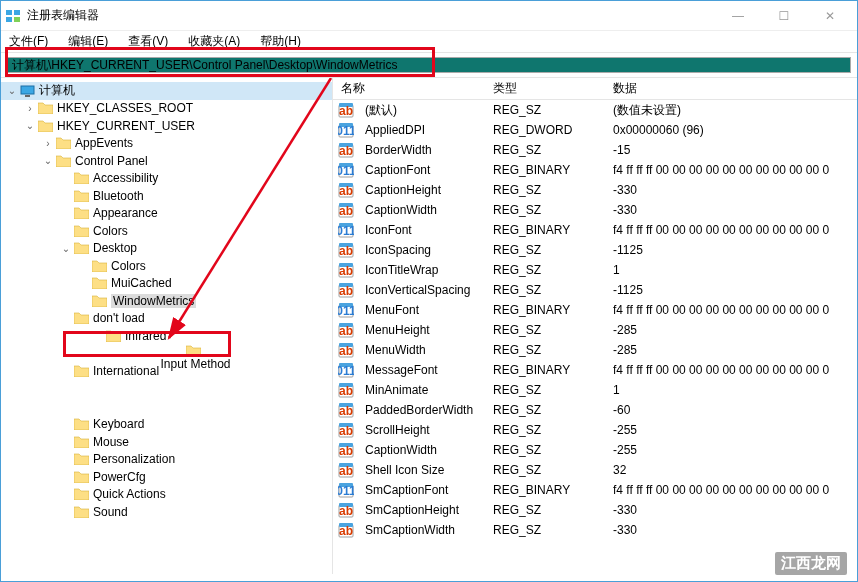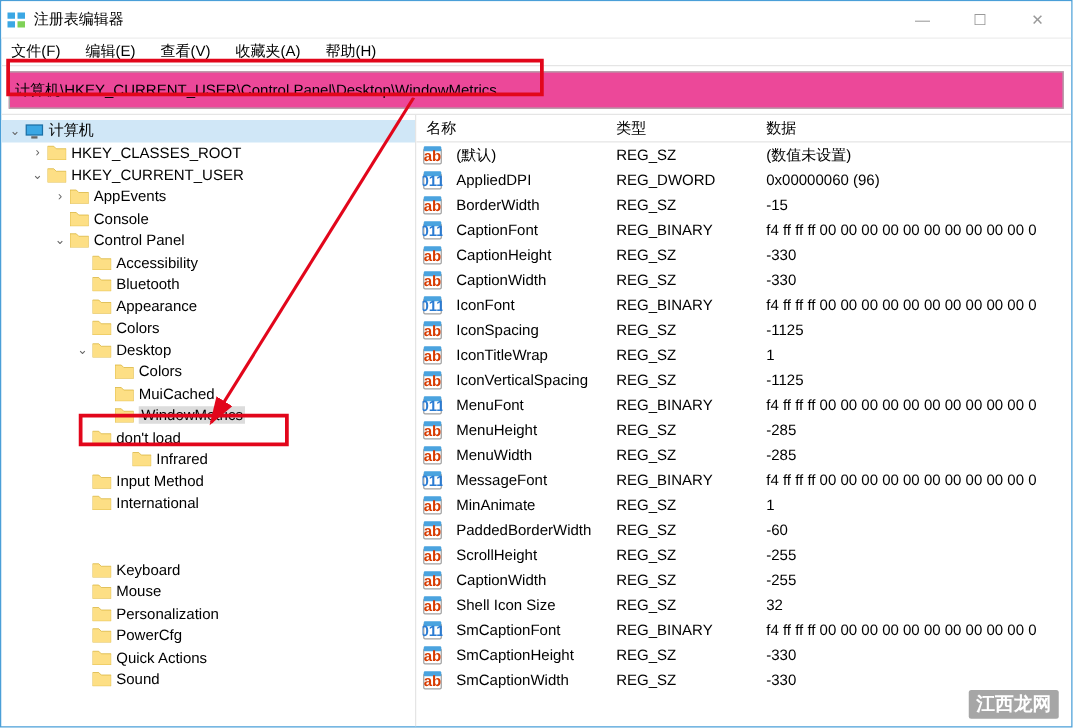--- a/index.html
+++ b/index.html
@@ -5,21 +5,21 @@
 * { margin: 0; padding: 0; box-sizing: border-box; font-family: "Microsoft YaHei", "Segoe UI", sans-serif; font-size: 12px; }
 body { background: #fff; width: 858px; height: 582px; overflow: hidden; position: relative; border: 1px solid #4a9fd8; }
 .titlebar { height: 30px; background: #fff; display: flex; align-items: center; padding: 0 4px; border-bottom: 1px solid #eee; }
 .titlebar-icon { width: 16px; height: 16px; margin-right: 6px; display: inline-flex; }
 .titlebar-title { flex: 1; color: #000; }
 .titlebar-buttons { display: flex; }
 .titlebar-btn { width: 46px; height: 28px; display: flex; align-items: center; justify-content: center; color: #999; }
 .menubar { height: 22px; display: flex; align-items: center; padding: 0 4px; gap: 12px; color: #000; border-bottom: 1px solid #e5e5e5; }
 .menubar span { padding: 2px 4px; }
 .addressbar-wrap { padding: 4px 6px; border-bottom: 1px solid #e5e5e5; }
-.addressbar { height: 30px; border: 1px solid #aaa; display: flex; align-items: center; padding: 0 4px; color: #000; background: #ec4899; }
+.addressbar { height: 16px; border: 1px solid #aaa; display: flex; align-items: center; padding: 0 4px; color: #000; background: #0f766e; }
 .content { display: flex; height: calc(100% - 30px - 22px - 32px); }
 .tree-panel { width: 332px; border-right: 1px solid #e5e5e5; overflow: hidden; padding-top: 4px; }
 .tree-row { display: flex; align-items: center; height: 17.5px; white-space: nowrap; color: #000; }
 .tree-row .exp { width: 14px; text-align: center; color: #666; font-size: 10px; }
 .tree-row .icon { width: 16px; height: 14px; margin-right: 4px; display: inline-flex; align-items: center; justify-content: center; }
 .tree-row .label.selected { background: #dcdcdc; padding: 0 2px; }
 .list-panel { flex: 1; overflow: hidden; }
 .list-header { display: flex; height: 22px; align-items: center; border-bottom: 1px solid #e5e5e5; color: #000; }
 .col-name { width: 160px; padding-left: 8px; }
 .col-type { width: 120px; }
@@ -97,29 +97,20 @@
       <div class="tree-row" style="padding-left: 40px;">
         <span class="exp">›</span>
         <span class="icon">
           <svg width="15" height="12" viewBox="0 0 15 12">
             <path d="M0 1 h5 l2 2 h8 v9 h-15 z" fill="#fddf85" stroke="#d8b33a" stroke-width="0.6"></path>
           </svg>
         </span>
         <span class="label">AppEvents</span>
       </div>
       <div class="tree-row" style="padding-left: 40px;">
-        <span class="exp"></span>
-        <span class="icon">
-          <svg width="15" height="12" viewBox="0 0 15 12">
-            <path d="M0 1 h5 l2 2 h8 v9 h-15 z" fill="#fddf85" stroke="#d8b33a" stroke-width="0.6"></path>
-          </svg>
-        </span>
-        <span class="label">Console</span>
-      </div>
-      <div class="tree-row" style="padding-left: 40px;">
         <span class="exp">⌄</span>
         <span class="icon">
           <svg width="15" height="12" viewBox="0 0 15 12">
             <path d="M0 1 h5 l2 2 h8 v9 h-15 z" fill="#fddf85" stroke="#d8b33a" stroke-width="0.6"></path>
           </svg>
         </span>
         <span class="label">Control Panel</span>
       </div>
       <div class="tree-row" style="padding-left: 58px;">
         <span class="exp"></span>
@@ -204,21 +195,21 @@
       </div>
       <div class="tree-row" style="padding-left: 58px; margin-left: 32px;">
         <span class="exp"></span>
         <span class="icon">
           <svg width="15" height="12" viewBox="0 0 15 12">
             <path d="M0 1 h5 l2 2 h8 v9 h-15 z" fill="#fddf85" stroke="#d8b33a" stroke-width="0.6"></path>
           </svg>
         </span>
         <span class="label">Infrared</span>
       </div>
-      <div class="tree-row" style="padding-left: 58px;">
+      <div class="tree-row" style="padding-left: 58px; flex-direction: column;">
         <span class="exp"></span>
         <span class="icon">
           <svg width="15" height="12" viewBox="0 0 15 12">
             <path d="M0 1 h5 l2 2 h8 v9 h-15 z" fill="#fddf85" stroke="#d8b33a" stroke-width="0.6"></path>
           </svg>
         </span>
         <span class="label">Input Method</span>
       </div>
       <div class="tree-row" style="padding-left: 58px;">
         <span class="exp"></span>

